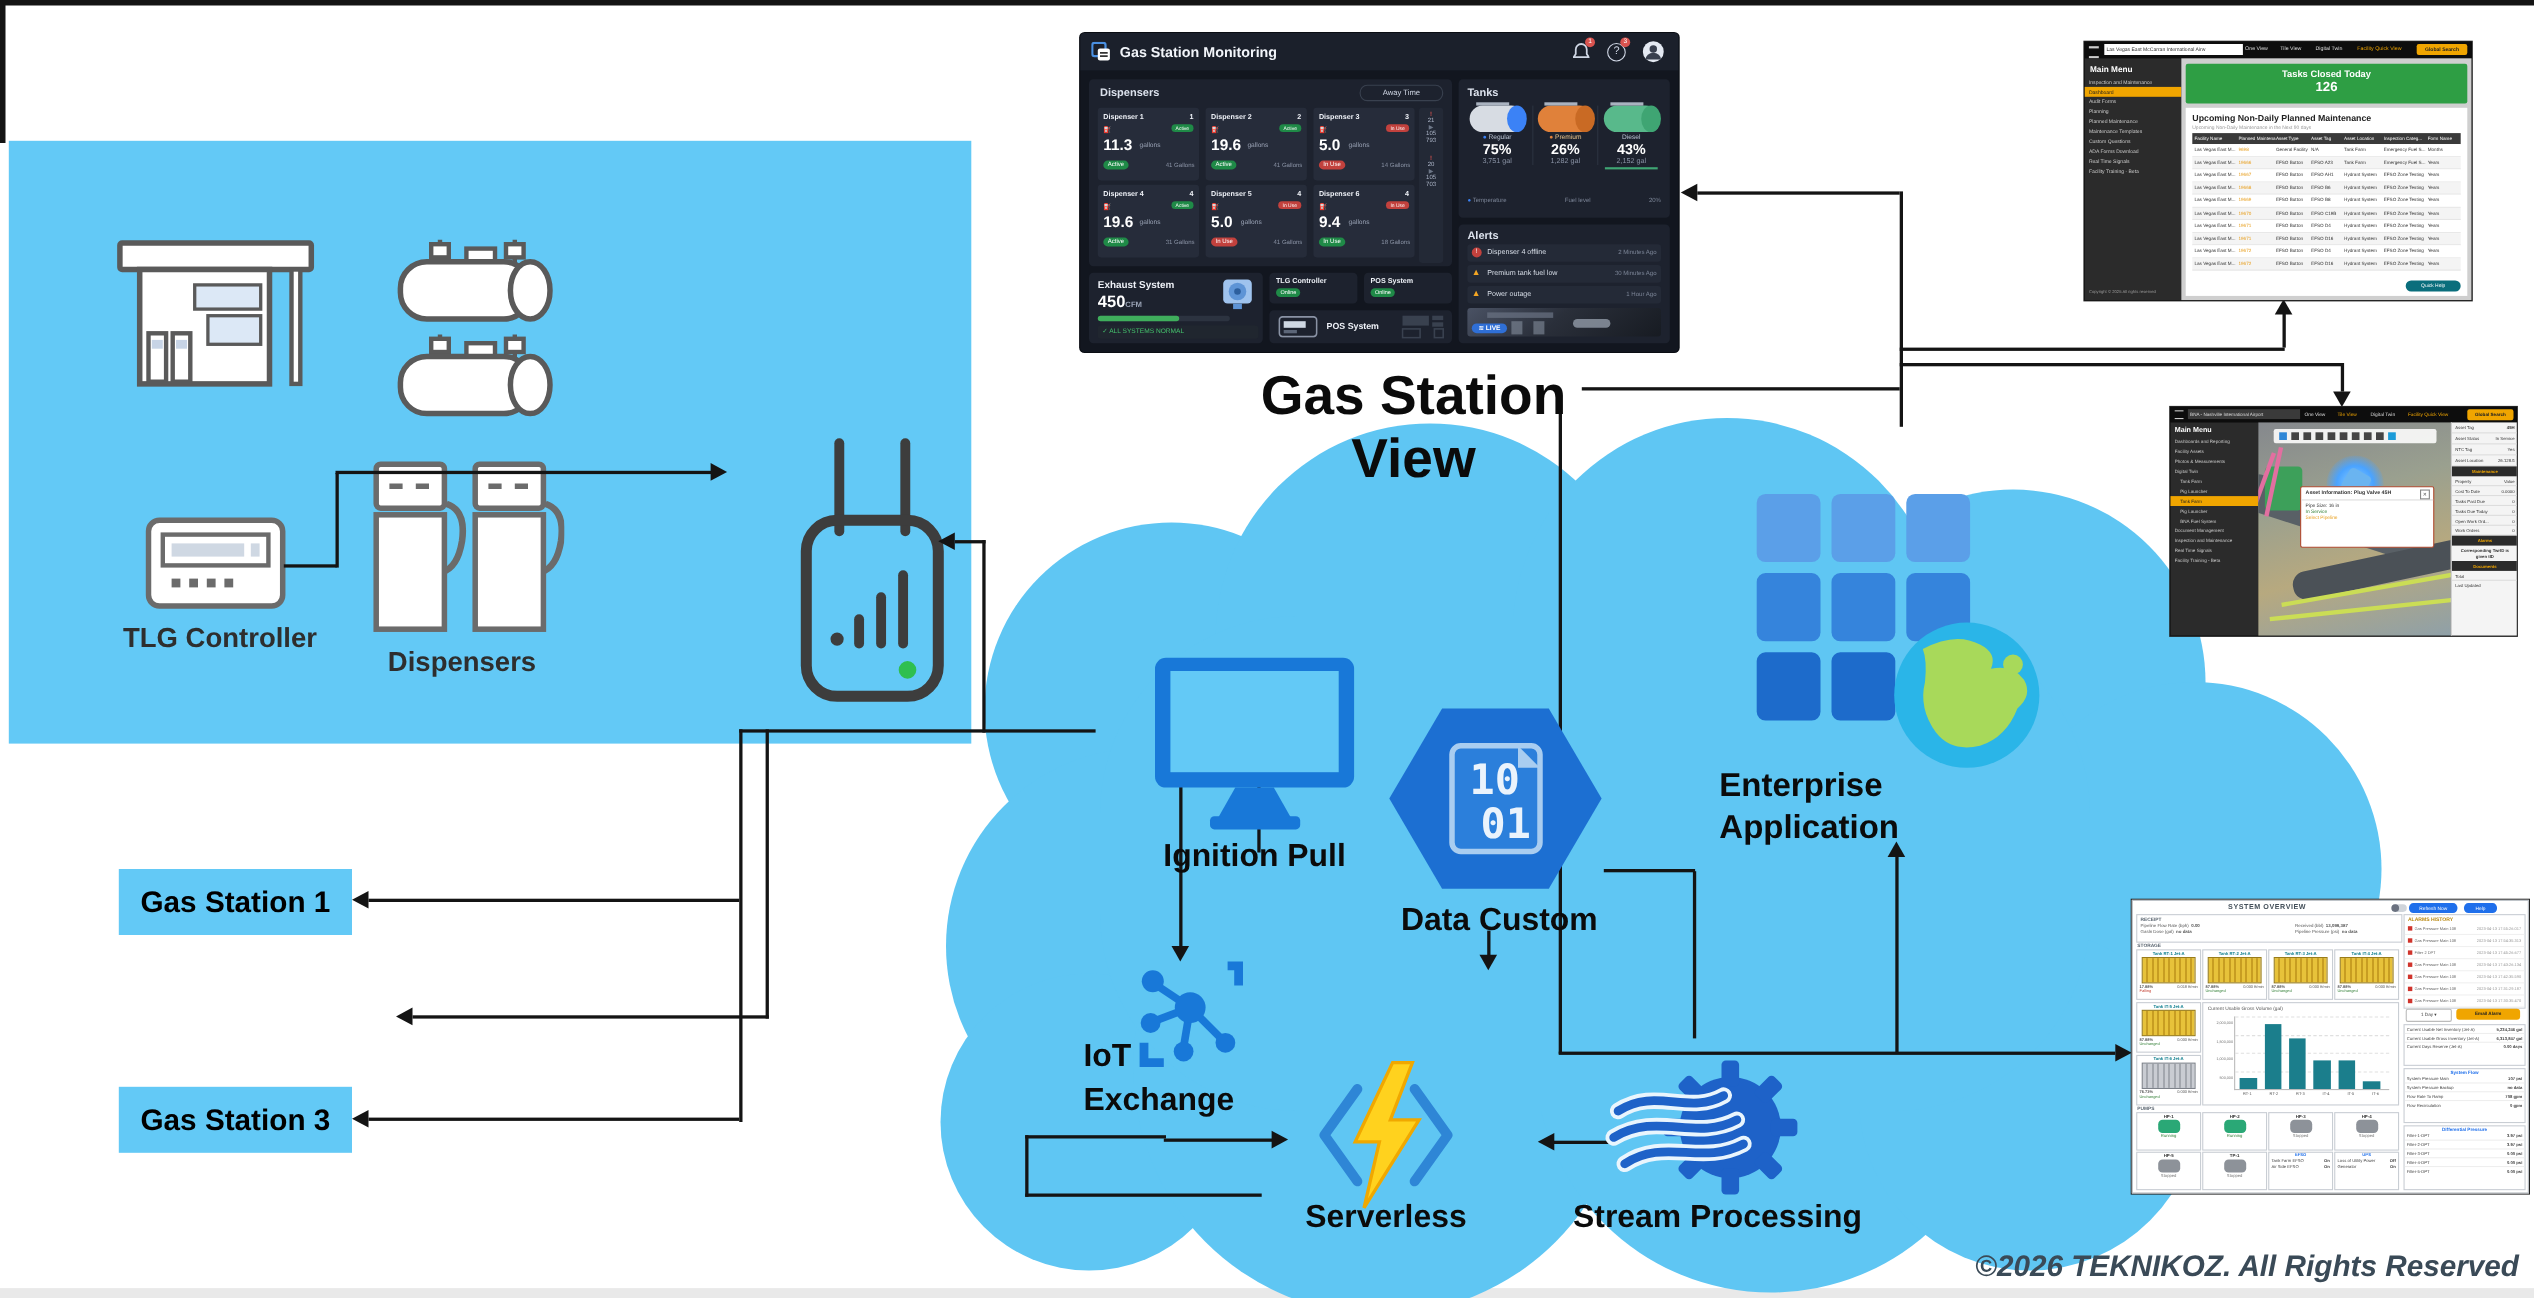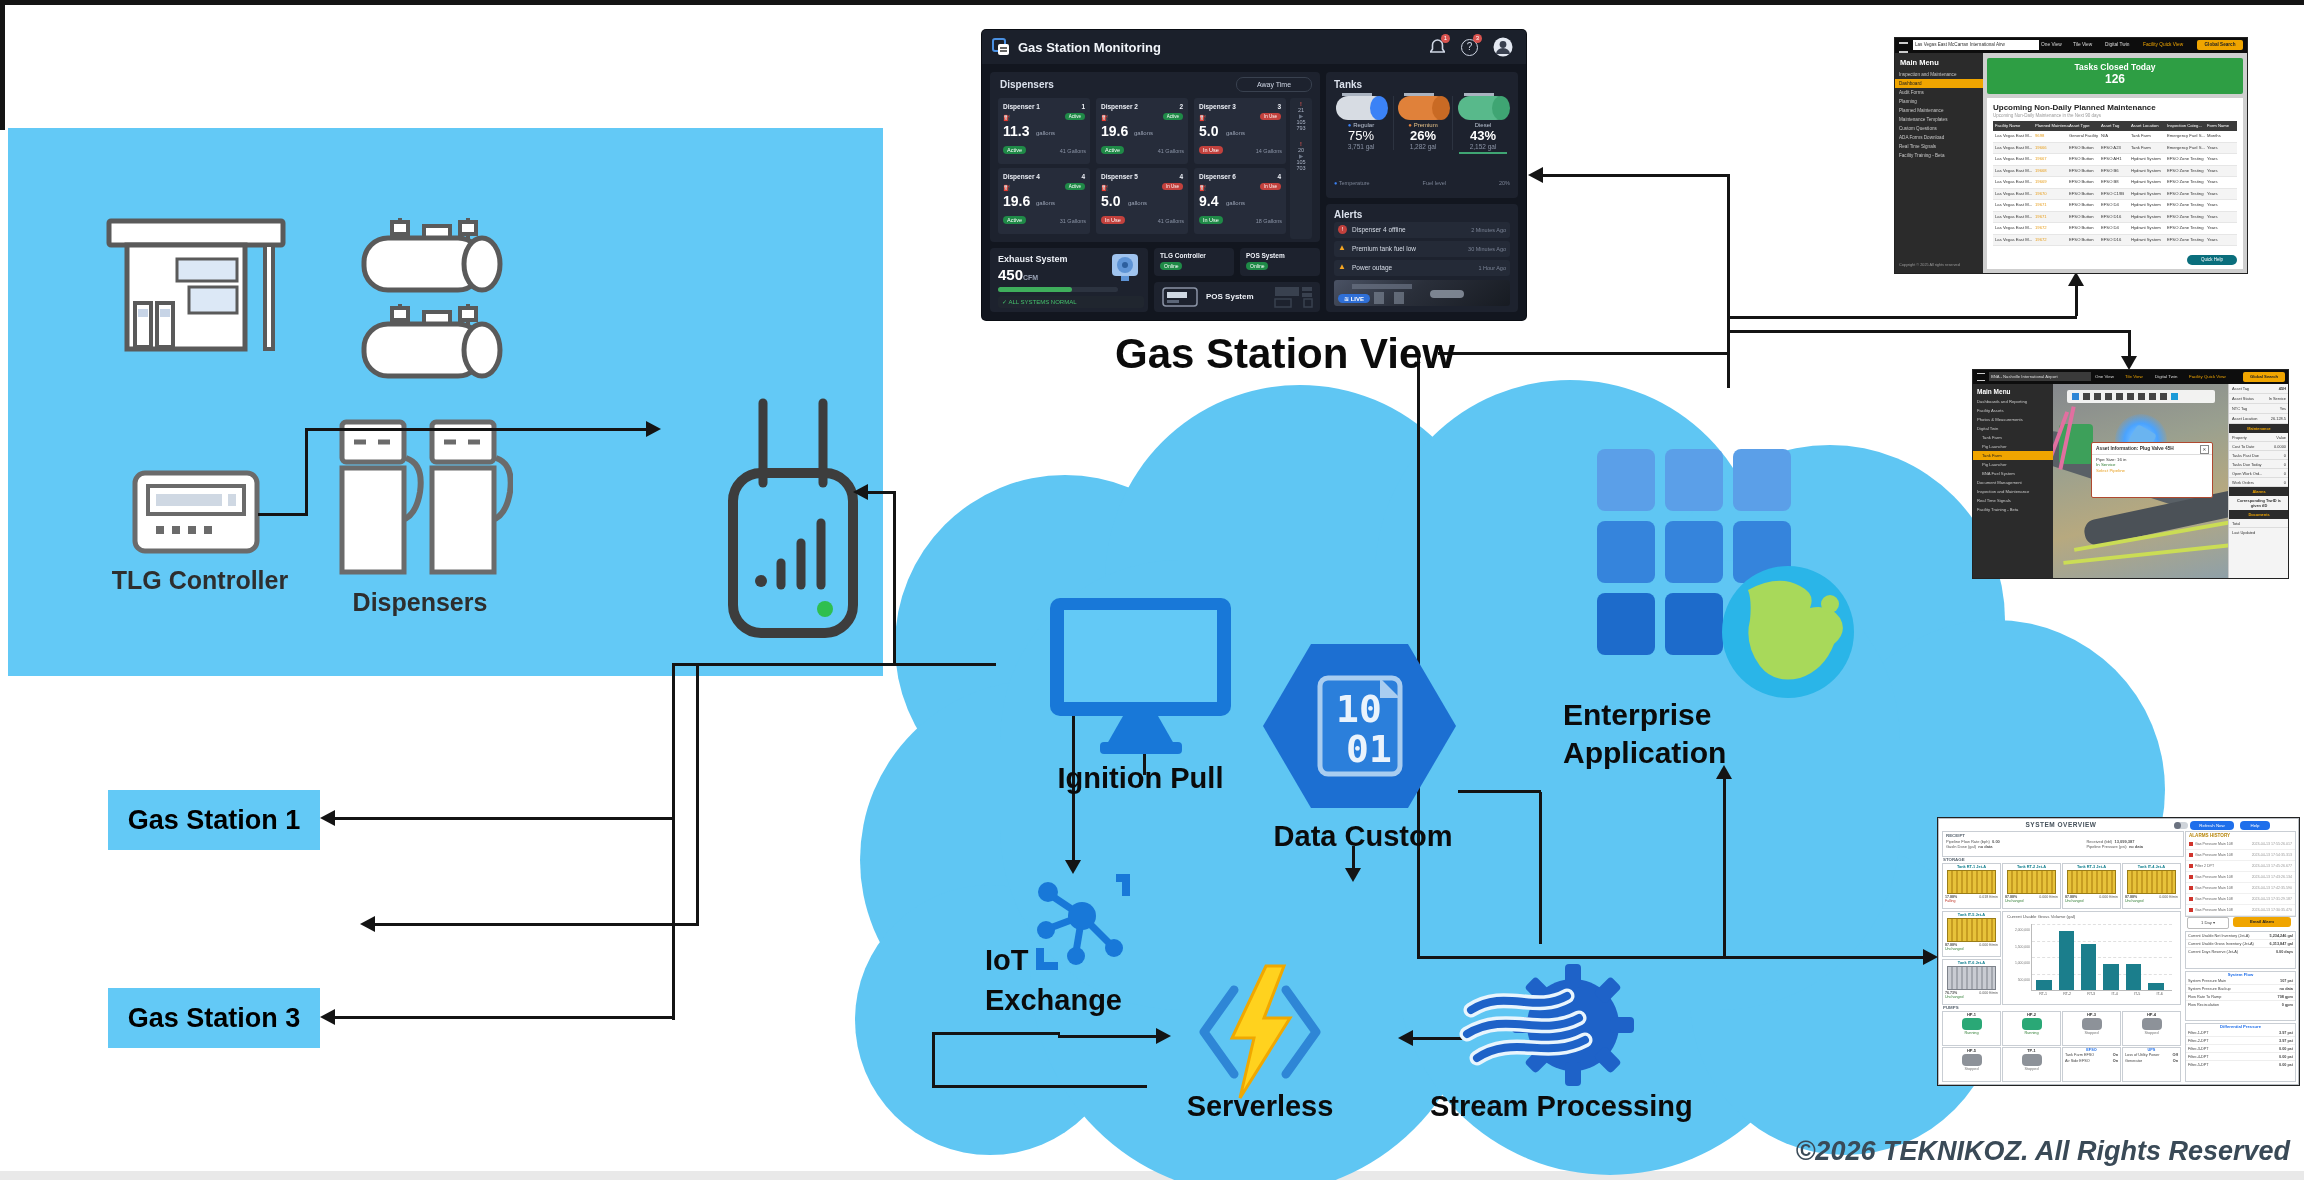--- a/index.html
+++ b/index.html
@@ -183,21 +183,21 @@
   <div class="hl" style="left:932px;top:1085px;width:215px;height:3px"></div>
   <div class="hl" style="left:932px;top:1032px;width:128px;height:3px"></div>
   <div class="hl" style="left:1058px;top:1035px;width:100px;height:3px"></div>
   <div class="ah ah-r" style="left:1156px;top:1028px"></div>
 
   <div class="hl" style="left:1412px;top:1037px;width:56px;height:3px"></div>
   <div class="ah ah-l" style="left:1398px;top:1030px"></div>
   <div class="vl" style="left:1352px;top:846px;width:3px;height:24px"></div>
   <div class="ah ah-d" style="left:1345px;top:868px"></div>
 
-  <div class="dlabel" style="left:1115px;top:330px;width:340px;text-align:center;font-size:42px">Gas Station View</div>
+  <div class="dlabel" style="left:1115px;top:330px;width:340px;text-align:center;font-size:50px">Gas Station View</div>
   <div class="abs" style="left:1725px;top:1136px;width:565px;text-align:right;font-size:27px;font-style:italic;font-weight:600;color:#3a4a57">©2026 TEKNIKOZ. All Rights Reserved</div>
 
   <svg class="abs" style="left:1048px;top:596px" width="185" height="160" viewBox="0 0 185 160">
     <rect x="2" y="2" width="181" height="118" rx="10" fill="#1878d8"></rect>
     <rect x="16" y="14" width="153" height="92" fill="#63c9f6"></rect>
     <polygon points="75,120 110,120 126,148 59,148" fill="#1878d8"></polygon>
     <rect x="52" y="146" width="82" height="12" rx="4" fill="#1878d8"></rect>
   </svg>
   <div class="dlabel" style="left:1048px;top:762px;width:185px;text-align:center;font-size:29px">Ignition Pull</div>
 
@@ -436,21 +436,21 @@
 
     <div class="panel" style="left:344px;top:42px;width:192px;height:126px">
       <div class="abs" style="left:8px;top:7px;font-size:10px;color:#dbe1ec;font-weight:600">Tanks</div>
 
       <div class="abs" style="left:6px;top:24px;width:58px;text-align:center">
         <div style="position:relative;width:50px;height:24px;margin:0 auto;background:#d7dce3;border-radius:12px">
           <div style="position:absolute;right:-2px;top:0;width:18px;height:24px;border-radius:50%;background:#3b82f6"></div>
           <div style="position:absolute;left:6px;top:-3px;width:30px;height:3px;background:#aab3c0"></div>
         </div>
         <div style="font-size:6px;color:#bac3d2;margin-top:2px"><span style="color:#3b82f6">●</span> <span>Regular</span></div>
-        <div style="font-size:13px;font-weight:normal;color:#fff">75%</div>
+        <div style="font-size:13px;font-weight:bold;color:#fff">75%</div>
         <div style="font-size:6.5px;color:#8a93a5">3,751 gal</div>
       </div>
 
       <div class="abs" style="left:67px;top:24px;width:58px;text-align:center;border-left:1px solid #2c3340;border-right:1px solid #2c3340">
         <div style="position:relative;width:50px;height:24px;margin:0 auto;background:#e0813a;border-radius:12px">
           <div style="position:absolute;right:-2px;top:0;width:18px;height:24px;border-radius:50%;background:#c96a24"></div>
           <div style="position:absolute;left:6px;top:-3px;width:30px;height:3px;background:#aab3c0"></div>
         </div>
         <div style="font-size:6px;color:#e8c48a;margin-top:2px"><span style="color:#e0813a">●</span> <span>Premium</span></div>
         <div style="font-size:13px;font-weight:bold;color:#fff">26%</div>

